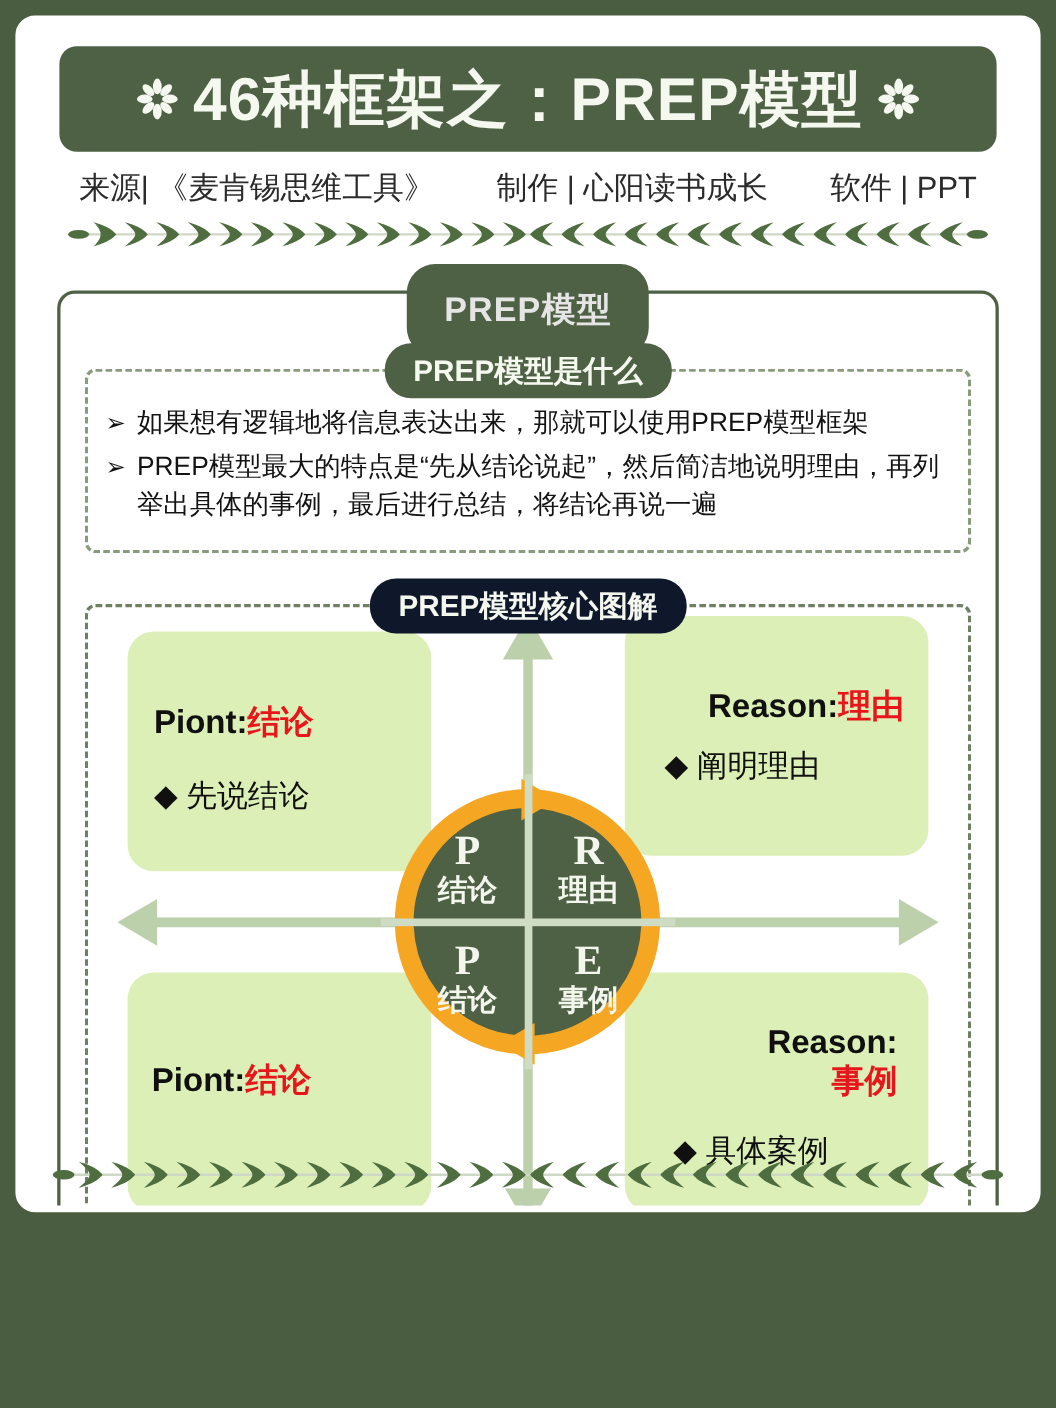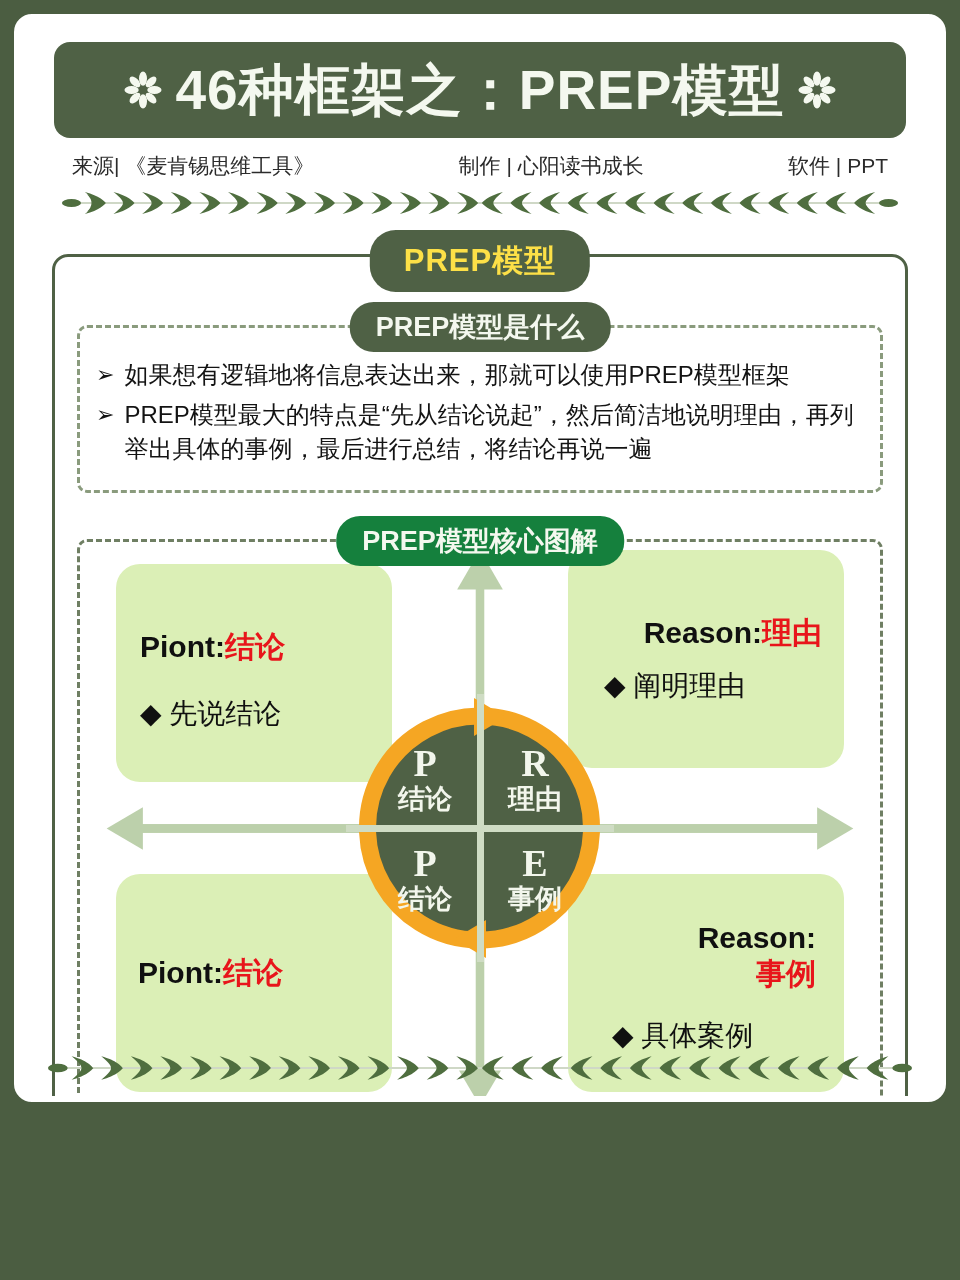--- a/index.html
+++ b/index.html
@@ -66,21 +66,21 @@
     flex: 0 0 auto;
   }
 
   
   .meta-row {
     display: flex;
     align-items: center;
     justify-content: space-between;
     margin: 14px 26px 0 26px;
     color: #2b2b2b;
-    font-size: 21px;
+    font-size: 28px;
     white-space: nowrap;
     gap: 12px;
   }
   .meta-item { font-weight: 500; }
 
   
   .vine {
     margin: 10px 14px 0 14px;
     height: 26px;
   }
@@ -137,23 +137,23 @@
     border-radius: 16px;
     padding: 34px 22px 20px 22px;
     box-sizing: border-box;
   }
   .card-tab {
     position: absolute;
     top: -27px;
     left: 50%;
     transform: translateX(-50%);
     background: #4f6145;
-    color: #fde047;
+    color: #e5e5e5;
     border-radius: 26px;
-    padding: 10px 34px;
+    padding: 21px 34px;
     font-size: 31px;
     font-weight: bold;
     white-space: nowrap;
     letter-spacing: 1px;
   }
 
   
   .dashed-section {
     position: relative;
     border: 3px dashed #8a9b7d;
@@ -199,21 +199,21 @@
     border-radius: 10px;
     margin-top: 46px;
     height: 578px;
     box-sizing: border-box;
   }
   .diagram-tab {
     position: absolute;
     top: -26px;
     left: 50%;
     transform: translateX(-50%);
-    background: #15803d;
+    background: #0f172a;
     color: #f4f8ef;
     border-radius: 24px;
     padding: 7px 26px;
     font-size: 27px;
     font-weight: bold;
     white-space: nowrap;
     z-index: 9;
   }
   .diagram-stage {
     position: absolute;

